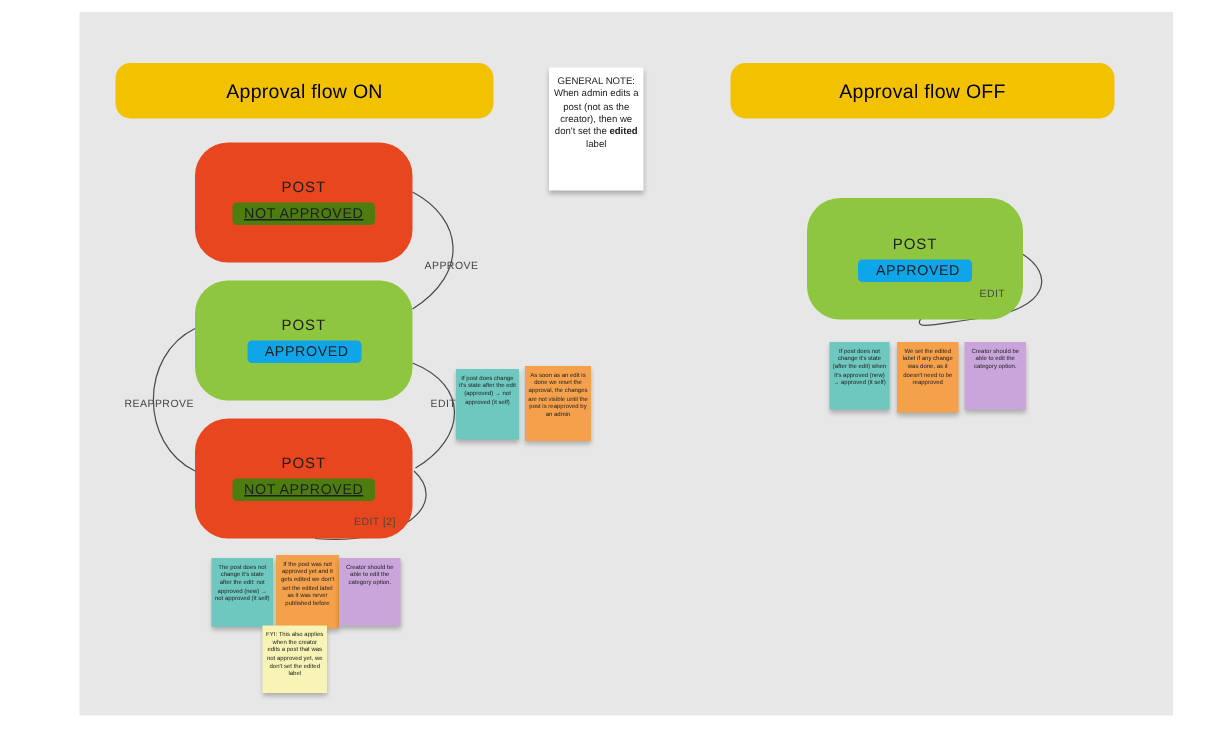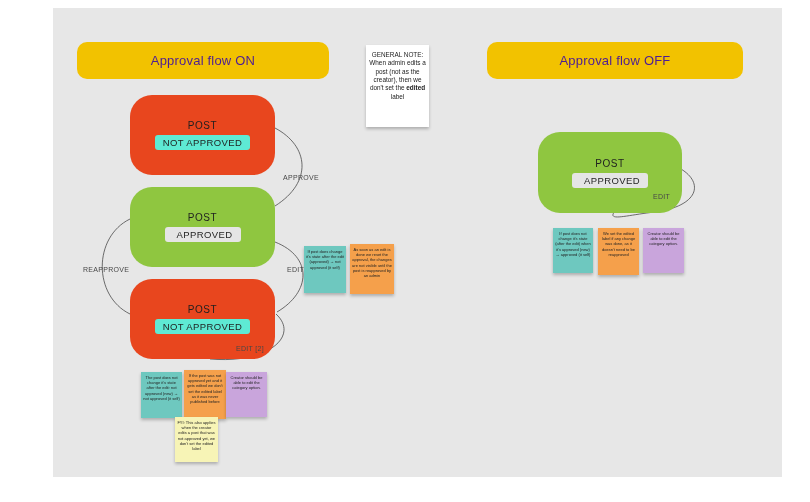--- a/index.html
+++ b/index.html
@@ -10,37 +10,37 @@
   }
   .board{
     position:absolute;left:53px;top:8px;width:729px;height:469px;
     background:#e7e7e7;
   }
   .abs{position:absolute;box-sizing:border-box;}
   
   .hdr{
     background:#f2c200;border-radius:10px;
     display:flex;align-items:center;justify-content:center;
-    font-size:13px;color:#4c1d95;letter-spacing:.2px;
+    font-size:13px;color:#000000;letter-spacing:.2px;
   }
   
   .node{
     border-radius:22px;
     display:flex;flex-direction:column;align-items:center;justify-content:center;
     gap:4px;
   }
   .node--red{background:#e8461e;}
   .node--green{background:#8fc640;}
   .node-title{font-size:10px;color:#1f1f1f;letter-spacing:.6px;}
   .badge{
     font-size:9.5px;color:#1f1f1f;border-radius:3px;
     padding:2px 8px;letter-spacing:.4px;
   }
-  .badge--white{background:#5eead4;}
-  .badge--yellow{background:#e5e5e5;padding-left:12px;}
+  .badge--white{background:#4d7c0f;text-decoration:underline;}
+  .badge--yellow{background:#0ea5e9;padding-left:12px;}
   
   .edge-label{
     font-size:7px;color:#474747;letter-spacing:.3px;white-space:nowrap;
   }
   
   .sticky{
     box-shadow:0 2px 3px rgba(0,0,0,.25);
     font-size:4px;line-height:1.3;color:#222;
     text-align:center;padding:3px 2px;overflow:hidden;
   }

